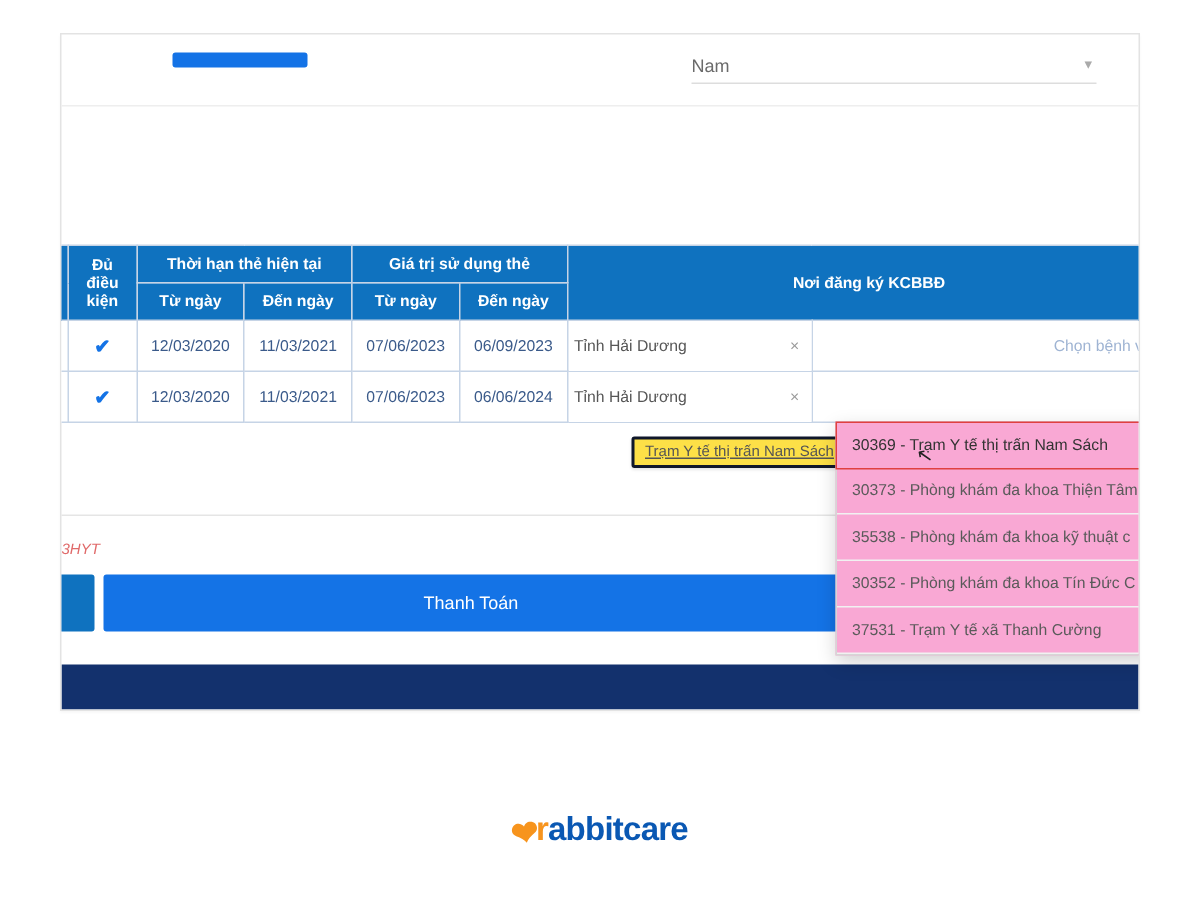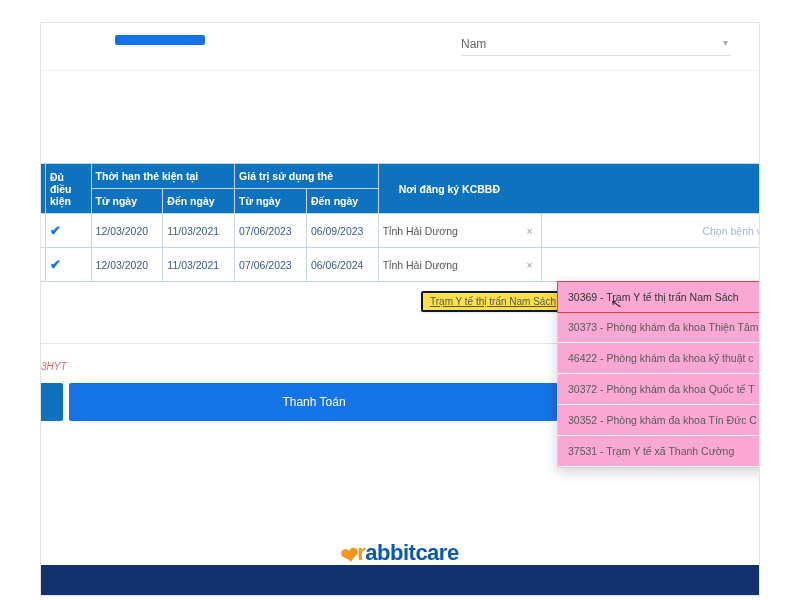--- a/index.html
+++ b/index.html
@@ -7,21 +7,21 @@
     font-family: Arial, Helvetica, sans-serif;
     background: #fff;
     width: 800px;
     height: 600px;
     overflow: hidden;
     position: relative;
   }
   .canvas {
     position: absolute;
     left: 40px; top: 22px;
-    width: 720px; height: 574px;
+    width: 720px; height: 452px;
     border: 1px solid #e3e3e3;
     background: #fff;
     box-shadow: 0 1px 2px rgba(0,0,0,0.04);
     overflow: hidden;
   }
   
   .toprow {
     position: absolute; top: 0; left: 0; right: 0;
     height: 48px;
     border-bottom: 1px solid #eee;
@@ -48,21 +48,21 @@
   
   .tbl {
     position: absolute; top: 140px; left: -20px;
     width: 760px;
     border-collapse: collapse;
     font-size: 10.5px;
   }
   .tbl th, .tbl td {
     border: 1px solid #c6d4e6;
     padding: 6px 4px;
-    text-align: left;
+    text-align: center;
     vertical-align: middle;
   }
   .tbl thead th {
     background: #0f72bf;
     color: #fff;
     font-weight: 600;
     font-size: 10.5px;
   }
   .tbl thead th.noi {
     background: #0f72bf;
@@ -192,21 +192,21 @@
     <div class="nam-label">Nam</div>
     <div class="nam-underline"></div>
     <div class="nam-caret">▾</div>
   </div>
 
   <table class="tbl">
     <thead>
       <tr>
         <th rowspan="2" class="w-idx"></th>
         <th rowspan="2" class="w-du">Đủ điều kiện</th>
-        <th colspan="2">Thời hạn thẻ kiện tại</th>
+        <th colspan="2">Thời hạn thẻ hiện tại</th>
         <th colspan="2">Giá trị sử dụng thẻ</th>
         <th rowspan="2" colspan="2" class="noi">Nơi đăng ký KCBBĐ</th>
       </tr>
       <tr>
         <th class="w-date">Từ ngày</th>
         <th class="w-date">Đến ngày</th>
         <th class="w-date">Từ ngày</th>
         <th class="w-date">Đến ngày</th>
       </tr>
     </thead>
@@ -238,22 +238,21 @@
         <td class="hosp w-hosp"></td>
       </tr>
     </tbody>
   </table>
 
   <div class="tooltip">Trạm Y tế thị trấn Nam Sách</div>
 
   <div class="dropdown">
     <div class="opt hi">30369 - Trạm Y tế thị trấn Nam Sách</div>
     <div class="opt">30373 - Phòng khám đa khoa Thiện Tâm</div>
-    <div class="opt">46422 - Phòng khám đa khoa kỹ thuật c</div>
-    <div class="opt">30372 - Phòng khám đa khoa Quốc tế T</div>
+    <div class="opt">35538 - Phòng khám đa khoa kỹ thuật c</div>
     <div class="opt">30352 - Phòng khám đa khoa Tín Đức C</div>
     <div class="opt">37531 - Trạm Y tế xã Thanh Cường</div>
   </div>
   <div class="cursor">↖</div>
 
   <div class="panel-footer">
     <div class="hr"></div>
     <div class="err">3HYT</div>
     <div class="footer-row">
       <div class="minibox"></div>

